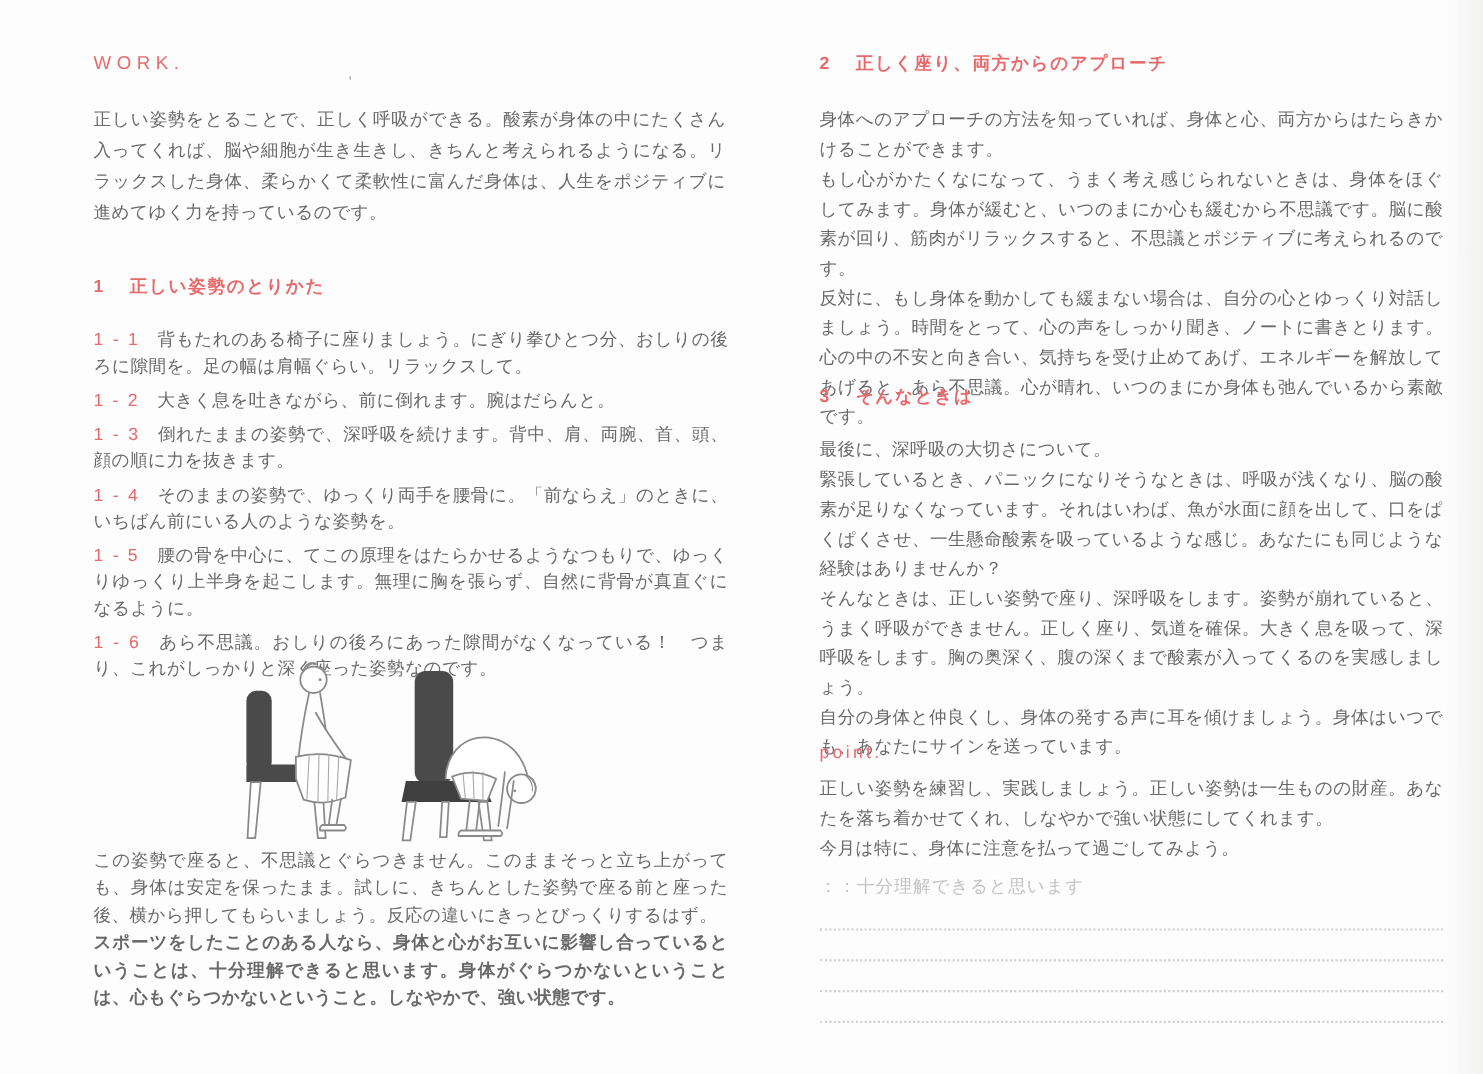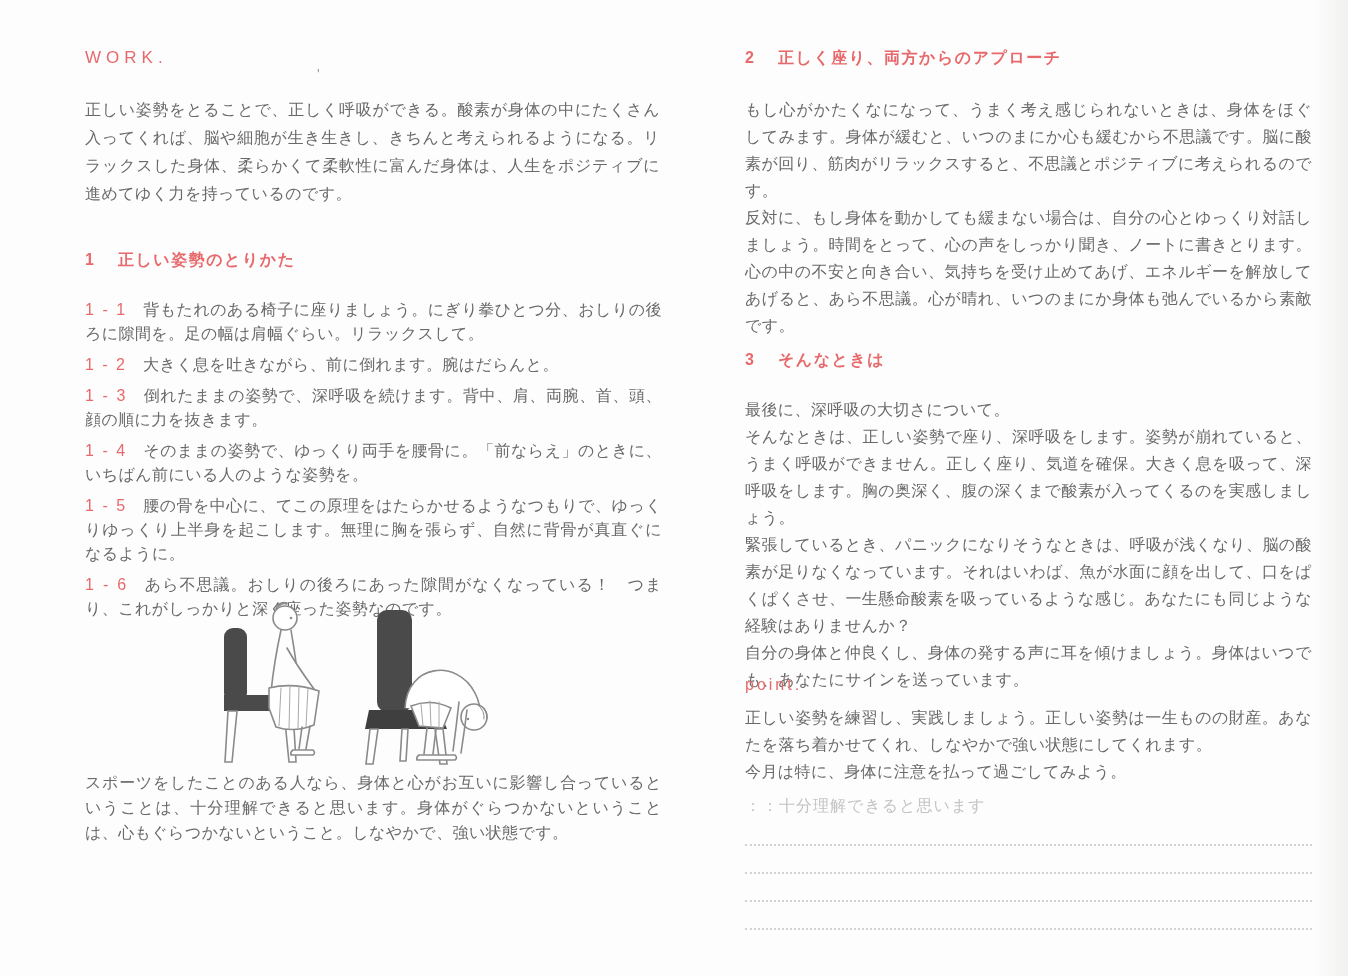--- a/index.html
+++ b/index.html
@@ -180,43 +180,45 @@
           <path d="M84 104 L 84 130" stroke="#a8a8a8" stroke-width="1"></path>
 
           <path d="M72 130 L 69 156"></path>
           <path d="M81 131 L 78 156"></path>
           <path d="M64 157 L 100 157 Q 103 160 100 162 L 62 162 Q 61 159 64 157 Z" fill="#fff"></path>
         </g>
       </svg>
     </div>
 
     <div class="outro body-text lh25">
+      <p>この姿勢で座ると、不思議とぐらつきません。このままそっと立ち上がっても、身体は安定を保ったまま。試しに、きちんとした姿勢で座る前と座った後、横から押してもらいましょう。反応の違いにきっとびっくりするはず。</p>
       <p>スポーツをしたことのある人なら、身体と心がお互いに影響し合っているということは、十分理解できると思います。身体がぐらつかないということは、心もぐらつかないということ。しなやかで、強い状態です。</p>
     </div>
   </div>
 
   <div class="col right">
 
     <h3 class="section-heading sec2">
       <span class="sec-num">2</span><span>正しく座り、両方からのアプローチ</span>
     </h3>
 
     <div class="para2 body-text lh27">
+      <p>身体へのアプローチの方法を知っていれば、身体と心、両方からはたらきかけることができます。</p>
       <p>もし心がかたくなになって、うまく考え感じられないときは、身体をほぐしてみます。身体が緩むと、いつのまにか心も緩むから不思議です。脳に酸素が回り、筋肉がリラックスすると、不思議とポジティブに考えられるのです。</p>
       <p>反対に、もし身体を動かしても緩まない場合は、自分の心とゆっくり対話しましょう。時間をとって、心の声をしっかり聞き、ノートに書きとります。心の中の不安と向き合い、気持ちを受け止めてあげ、エネルギーを解放してあげると、あら不思議。心が晴れ、いつのまにか身体も弛んでいるから素敵です。</p>
     </div>
 
     <h3 class="section-heading sec3">
       <span class="sec-num">3</span><span>そんなときは</span>
     </h3>
 
     <div class="para3 body-text lh27">
       <p>最後に、深呼吸の大切さについて。</p>
+      <p>緊張しているとき、パニックになりそうなときは、呼吸が浅くなり、脳の酸素が足りなくなっています。それはいわば、魚が水面に顔を出して、口をぱくぱくさせ、一生懸命酸素を吸っているような感じ。あなたにも同じような経験はありませんか？</p>
       <p>そんなときは、正しい姿勢で座り、深呼吸をします。姿勢が崩れていると、うまく呼吸ができません。正しく座り、気道を確保。大きく息を吸って、深呼吸をします。胸の奥深く、腹の深くまで酸素が入ってくるのを実感しましょう。</p>
-      <p>緊張しているとき、パニックになりそうなときは、呼吸が浅くなり、脳の酸素が足りなくなっています。それはいわば、魚が水面に顔を出して、口をぱくぱくさせ、一生懸命酸素を吸っているような感じ。あなたにも同じような経験はありませんか？</p>
       <p>自分の身体と仲良くし、身体の発する声に耳を傾けましょう。身体はいつでも、あなたにサインを送っています。</p>
     </div>
 
     <div class="point-label">point.</div>
 
     <div class="point-text body-text lh27">
       <p>正しい姿勢を練習し、実践しましょう。正しい姿勢は一生ものの財産。あなたを落ち着かせてくれ、しなやかで強い状態にしてくれます。</p>
       <p>今月は特に、身体に注意を払って過ごしてみよう。</p>
     </div>
 

